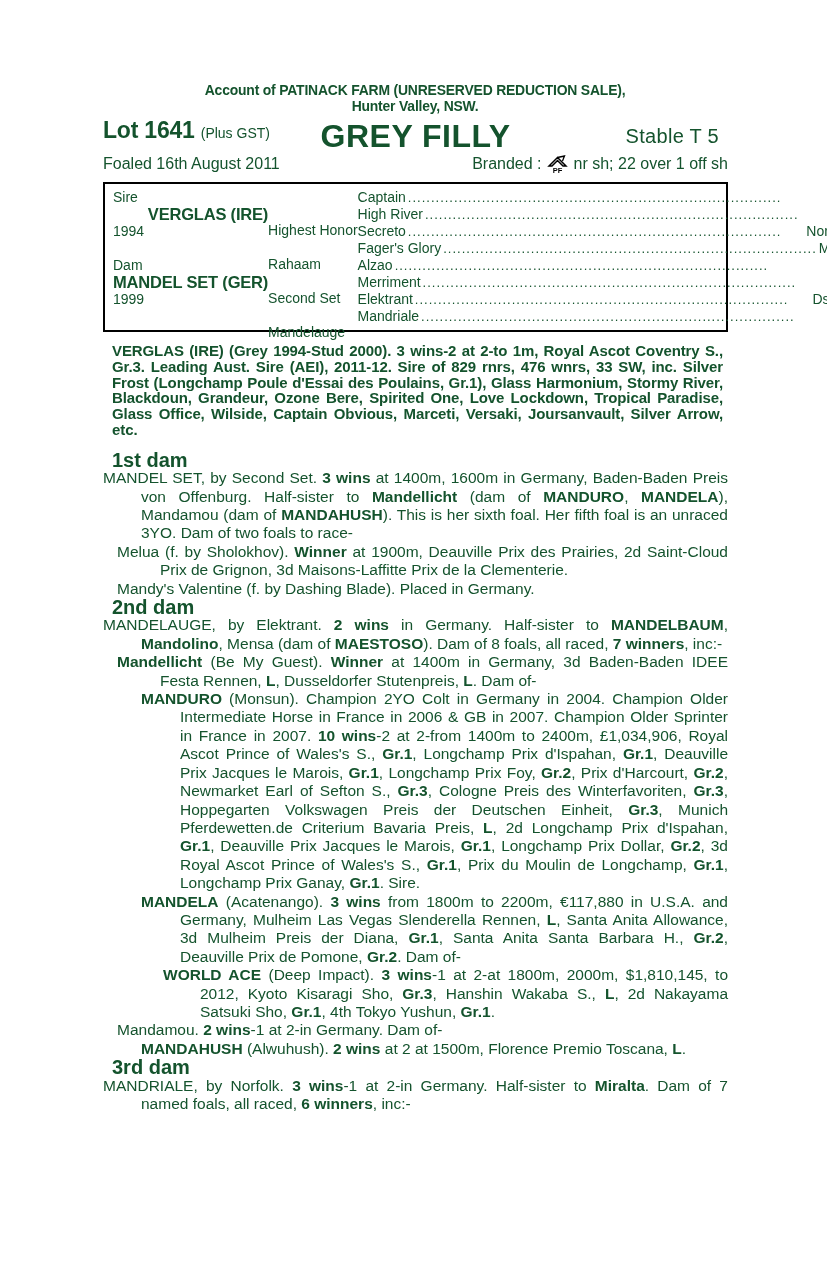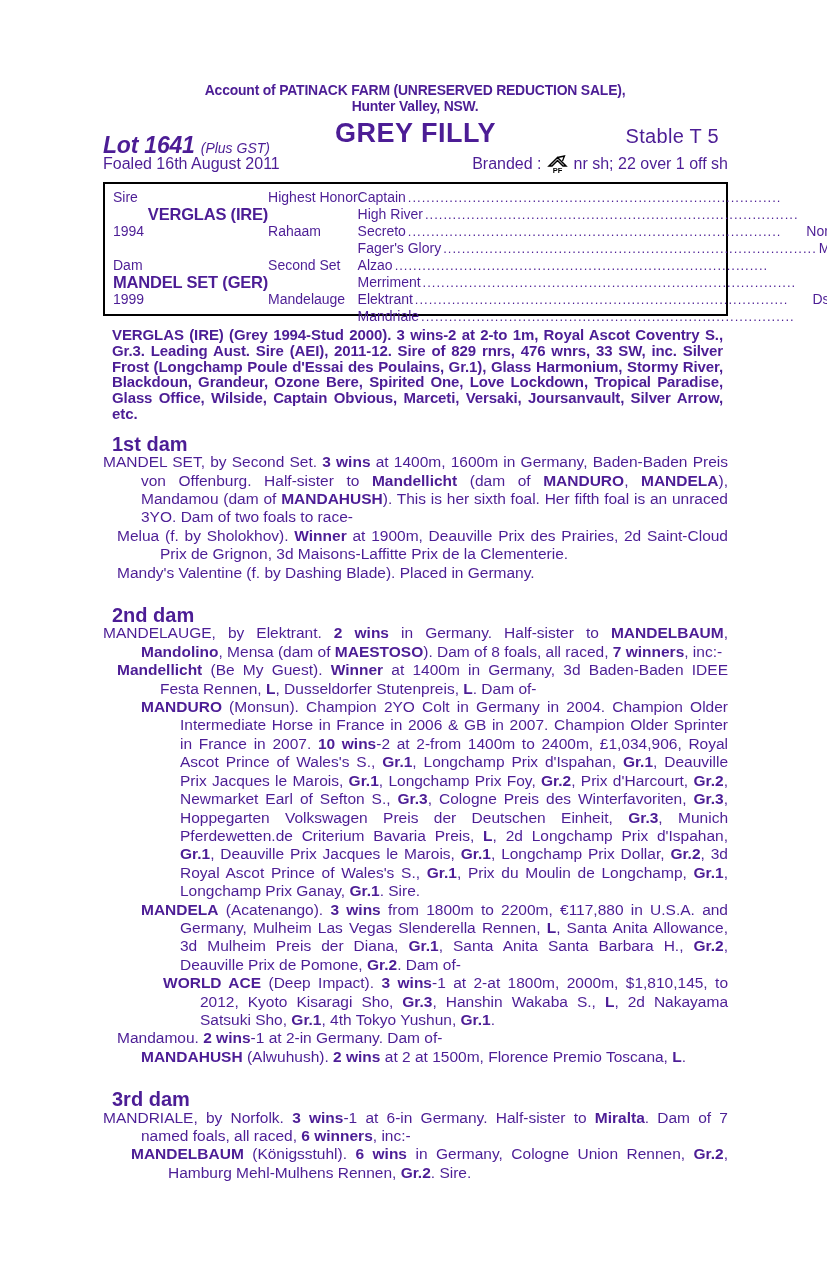--- a/index.html
+++ b/index.html
@@ -1,54 +1,54 @@
 <!DOCTYPE html>
 <html><head>
 <meta charset="utf-8">
 <style>
   html,body { margin:0; padding:0; background:#e8e8e8; }
   .page {
     position:relative; width:827px; height:1270px; margin:0 auto;
-    background:#ffffff; color:#4c1d95;
+    background:#ffffff; color:#14532d;
     font-family:"Liberation Sans","DejaVu Sans",sans-serif;
     overflow:hidden;
   }
   .content { position:absolute; left:103px; top:83px; width:625px; }
 
   
   .acct { text-align:center; font-weight:bold; font-size:14.5px; line-height:15.5px; }
   .acct > span { display:inline-block; transform:scaleX(.96); transform-origin:center; letter-spacing:-.2px; }
   .lot-row { position:relative; height:33px; margin-top:3px; }
-  .lot-left { position:absolute; left:0; top:15px; white-space:nowrap;font-style:italic; }
+  .lot-left { position:absolute; left:0; top:0; white-space:nowrap; }
   .lot-label { font-size:23px; font-weight:bold; letter-spacing:-.2px; }
   .gst { font-size:14px; margin-left:6px; }
-  .filly-title { position:absolute; left:50%; transform:translateX(-50%); top:1px; font-size:27px; font-weight:bold; letter-spacing:.5px; white-space:nowrap; }
+  .filly-title { position:absolute; left:50%; transform:translateX(-50%); top:1px; font-size:32px; font-weight:bold; letter-spacing:.5px; white-space:nowrap; }
   .stable { position:absolute; right:9px; top:8px; font-size:20px; font-weight:normal; letter-spacing:.3px; }
   .foaled-row { display:flex; justify-content:space-between; align-items:flex-start; font-size:16px; line-height:20px; margin-top:4px; }
   .branded { display:inline-flex; align-items:center; }
   .brand-svg { margin:0 4px 0 5px; }
 
   
-  .ped-table { display:flex; box-sizing:border-box; height:134px; margin-top:8px;
+  .ped-table { display:flex; box-sizing:border-box; height:150px; margin-top:8px;
     border:2px solid #000; padding:5px 6px 5px 8px; font-size:14px; }
-  .ped-col.c1 { width:176px; } .ped-col.c2 { width:158px; } .ped-col.c3 { flex:1; }
+  .ped-col.c1 { width:176px; } .ped-col.c2 { width:158px;margin-top:33px; } .ped-col.c3 { flex:1; }
   .ped-row { height:17px; line-height:17px; white-space:nowrap; overflow:visible; }
   .ped-name { font-weight:bold; font-size:16.5px; letter-spacing:-.2px;text-align:right; }
   .anc { display:flex; align-items:baseline; }
   .anc-left { white-space:nowrap; }
   .anc-dots { flex:1; overflow:hidden; white-space:nowrap; margin:0 2px; font-size:13px; letter-spacing:1px; }
   .anc-dots::after { content:"................................................................................."; }
   .anc-right { white-space:nowrap; }
 
   
   .sire-sum { margin-top:11px; padding:0 5px 0 9px; font-weight:bold; font-size:15px; line-height:15.8px; text-align:justify; letter-spacing:-.1px; }
 
   
   .sec-head { font-size:20px; font-weight:bold; padding-left:9px; line-height:18.4px; }
-  .mt1 { margin-top:13px; } .mt2 { margin-top:24px; }
+  .mt1 { margin-top:13px; } .mt2 { }
   .para { font-size:15.5px; line-height:18.4px; text-align:justify; }
   .lv0 { padding-left:38px; text-indent:-38px; }
   .lv1 { padding-left:57px; text-indent:-43px; }
   .lv1b { padding-left:65px; text-indent:-37px; }
   .lv2 { padding-left:77px; text-indent:-39px; }
   .lv3 { padding-left:97px; text-indent:-37px; }
   .b { font-weight:bold; }
 </style>
 </head>
 <body>
@@ -150,17 +150,16 @@
     <div class="sec-head mt2">2nd dam</div>
     <div class="para lv0"><span>MANDELAUGE, by Elektrant. </span><span class="b">2 wins</span><span> in Germany. Half-sister to </span><span class="b">MANDELBAUM</span><span>, </span><span class="b">Mandolino</span><span>, Mensa (dam of </span><span class="b">MAESTOSO</span><span>). Dam of 8 foals, all raced, </span><span class="b">7 winners</span><span>, inc:-</span></div>
     <div class="para lv1"><span class="b">Mandellicht</span><span> (Be My Guest). </span><span class="b">Winner</span><span> at 1400m in Germany, 3d Baden-Baden IDEE Festa Rennen, </span><span class="b">L</span><span>, Dusseldorfer Stutenpreis, </span><span class="b">L</span><span>. Dam of-</span></div>
     <div class="para lv2"><span class="b">MANDURO</span><span> (Monsun). Champion 2YO Colt in Germany in 2004. Champion Older Intermediate Horse in France in 2006 &amp; GB in 2007. Champion Older Sprinter in France in 2007. </span><span class="b">10 wins</span><span>-2 at 2-from 1400m to 2400m, £1,034,906, Royal Ascot Prince of Wales's S., </span><span class="b">Gr.1</span><span>, Longchamp Prix d'Ispahan, </span><span class="b">Gr.1</span><span>, Deauville Prix Jacques le Marois, </span><span class="b">Gr.1</span><span>, Longchamp Prix Foy, </span><span class="b">Gr.2</span><span>, Prix d'Harcourt, </span><span class="b">Gr.2</span><span>, Newmarket Earl of Sefton S., </span><span class="b">Gr.3</span><span>, Cologne Preis des Winterfavoriten, </span><span class="b">Gr.3</span><span>, Hoppegarten Volkswagen Preis der Deutschen Einheit, </span><span class="b">Gr.3</span><span>, Munich Pferdewetten.de Criterium Bavaria Preis, </span><span class="b">L</span><span>, 2d Longchamp Prix d'Ispahan, </span><span class="b">Gr.1</span><span>, Deauville Prix Jacques le Marois, </span><span class="b">Gr.1</span><span>, Longchamp Prix Dollar, </span><span class="b">Gr.2</span><span>, 3d Royal Ascot Prince of Wales's S., </span><span class="b">Gr.1</span><span>, Prix du Moulin de Longchamp, </span><span class="b">Gr.1</span><span>, Longchamp Prix Ganay, </span><span class="b">Gr.1</span><span>. Sire.</span></div>
     <div class="para lv2"><span class="b">MANDELA</span><span> (Acatenango). </span><span class="b">3 wins</span><span> from 1800m to 2200m, €117,880 in U.S.A. and Germany, Mulheim Las Vegas Slenderella Rennen, </span><span class="b">L</span><span>, Santa Anita Allowance, 3d Mulheim Preis der Diana, </span><span class="b">Gr.1</span><span>, Santa Anita Santa Barbara H., </span><span class="b">Gr.2</span><span>, Deauville Prix de Pomone, </span><span class="b">Gr.2</span><span>. Dam of-</span></div>
     <div class="para lv3"><span class="b">WORLD ACE</span><span> (Deep Impact). </span><span class="b">3 wins</span><span>-1 at 2-at 1800m, 2000m, $1,810,145, to 2012, Kyoto Kisaragi Sho, </span><span class="b">Gr.3</span><span>, Hanshin Wakaba S., </span><span class="b">L</span><span>, 2d Nakayama Satsuki Sho, </span><span class="b">Gr.1</span><span>, 4th Tokyo Yushun, </span><span class="b">Gr.1</span><span>.</span></div>
     <div class="para lv1"><span>Mandamou. </span><span class="b">2 wins</span><span>-1 at 2-in Germany. Dam of-</span></div>
     <div class="para lv2"><span class="b">MANDAHUSH</span><span> (Alwuhush). </span><span class="b">2 wins</span><span> at 2 at 1500m, Florence Premio Toscana, </span><span class="b">L</span><span>.</span></div>
 
     <div class="sec-head mt2">3rd dam</div>
-    <div class="para lv0"><span>MANDRIALE, by Norfolk. </span><span class="b">3 wins</span><span>-1 at 6-in Germany. Half-sister to </span><span class="b">Miralta</span><span>. Dam of 7 named foals, all raced, </span><span class="b">6 winners</span><span>, inc:-</span></div>
-    <div class="para lv1b"><span class="b">MANDELBAUM</span><span> (Königsstuhl). </span><span class="b">6 wins</span><span> in Germany, Cologne Union Rennen, </span><span class="b">Gr.2</span><span>, Hamburg Mehl-Mulhens Rennen, </span><span class="b">Gr.2</span><span>. Sire.</span></div>
+    <div class="para lv0"><span>MANDRIALE, by Norfolk. </span><span class="b">3 wins</span><span>-1 at 2-in Germany. Half-sister to </span><span class="b">Miralta</span><span>. Dam of 7 named foals, all raced, </span><span class="b">6 winners</span><span>, inc:-</span></div>
 
   </div>
 </div>
 
 </body></html>

